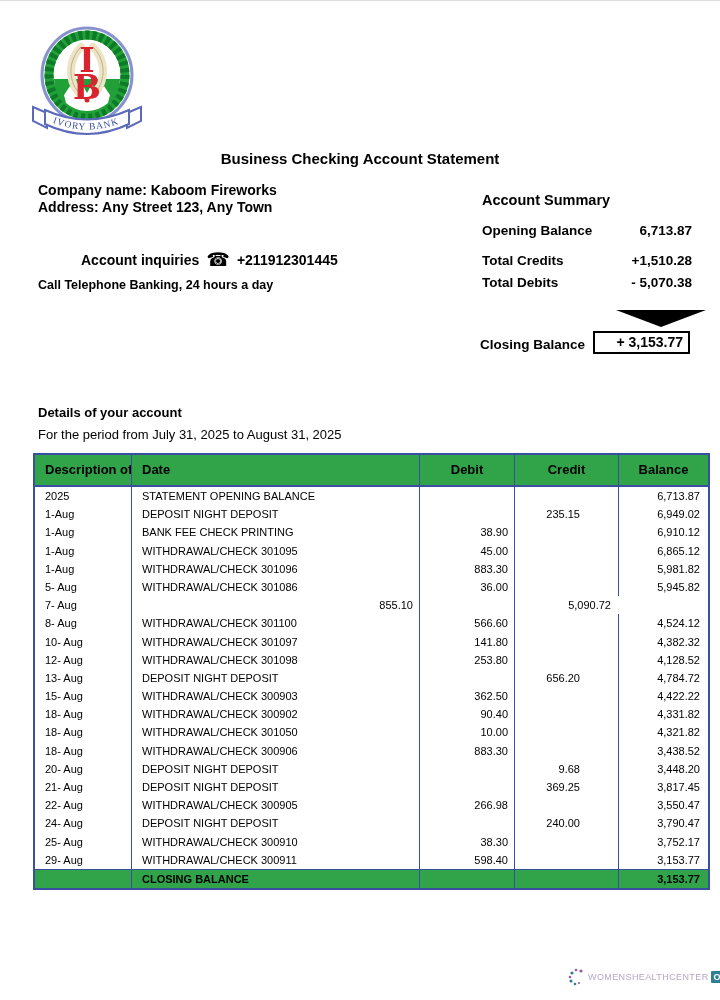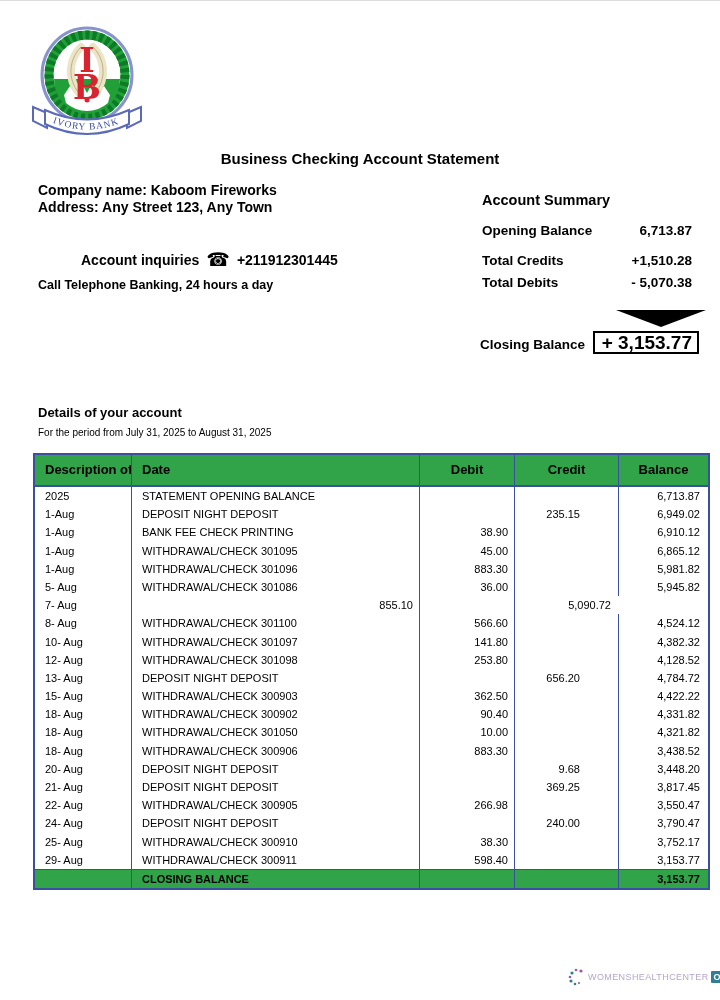--- a/index.html
+++ b/index.html
@@ -18,26 +18,26 @@
     display:flex;align-items:center;gap:7px;margin-left:43px;}
   .phone-glyph{font-size:19px;line-height:19px;}
   .telebanking{position:absolute;left:38px;top:277px;font-size:12.5px;font-weight:bold;}
   
   .summary-title{position:absolute;left:482px;top:191px;font-size:14.5px;font-weight:bold;}
   .summary-row{position:absolute;left:482px;width:210px;display:flex;justify-content:space-between;
     font-size:13.5px;font-weight:bold;}
   .triangle-down{position:absolute;left:616px;top:309px;width:0;height:0;
     border-left:45px solid transparent;border-right:45px solid transparent;border-top:17px solid #000;}
   .closing-label{position:absolute;left:480px;top:336px;font-size:13.5px;font-weight:bold;}
-  .closing-box{position:absolute;left:593px;top:330px;width:106px;height:23px;box-sizing:border-box;
-    border:2px solid #000;font-size:19px;font-weight:bold;text-align:right;
+  .closing-box{position:absolute;left:593px;top:330px;width:97px;height:23px;box-sizing:border-box;
+    border:2px solid #000;font-size:14px;font-weight:bold;text-align:right;
     line-height:19px;padding-right:5px;}
   
   .details-heading{position:absolute;left:38px;top:404px;font-size:13px;font-weight:bold;}
-  .period{position:absolute;left:38px;top:426px;font-size:10px;}
+  .period{position:absolute;left:38px;top:426px;font-size:13px;}
   
   .stmt-table{position:absolute;left:33px;top:452px;width:673px;box-sizing:content-box;
     border:2px solid var(--border-blue);}
   .thead-row,.trow,.closing-row{display:grid;grid-template-columns:97px 288px 95px 104px 89px;}
   .thead-row{background:var(--table-green);height:30px;border-bottom:2px solid var(--border-blue);}
   .thead-row .cell{font-size:13px;font-weight:bold;line-height:30px;}
   .cell{box-sizing:border-box;border-right:1px solid var(--border-blue);overflow:hidden;white-space:nowrap;}
   .cell:last-child{border-right:none;}
   .trow{height:18.2px;}
   .trow .cell,.closing-row .cell{font-size:11px;line-height:18.2px;}

